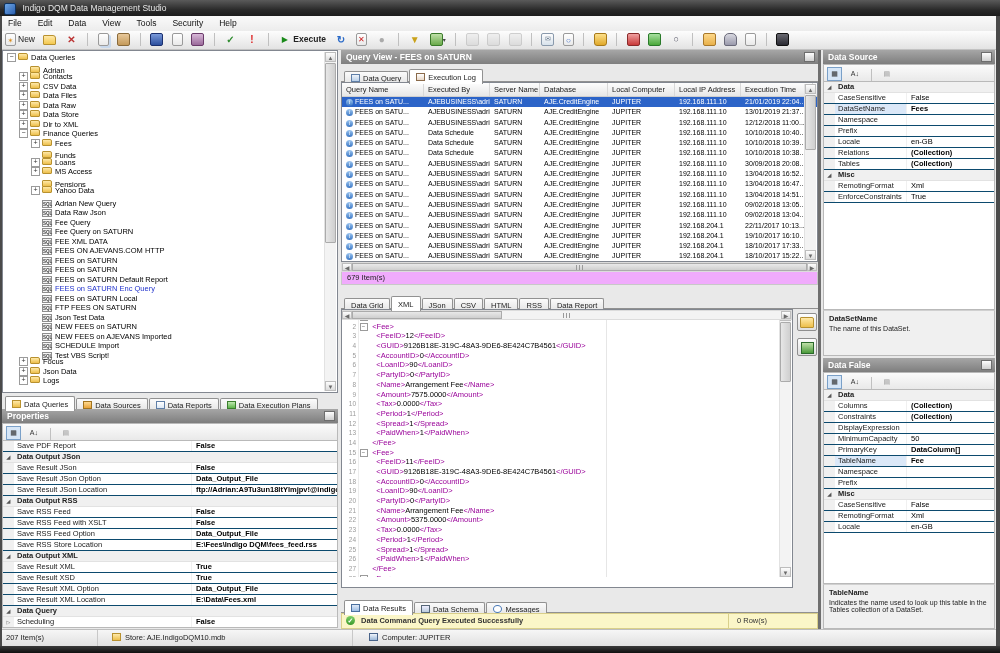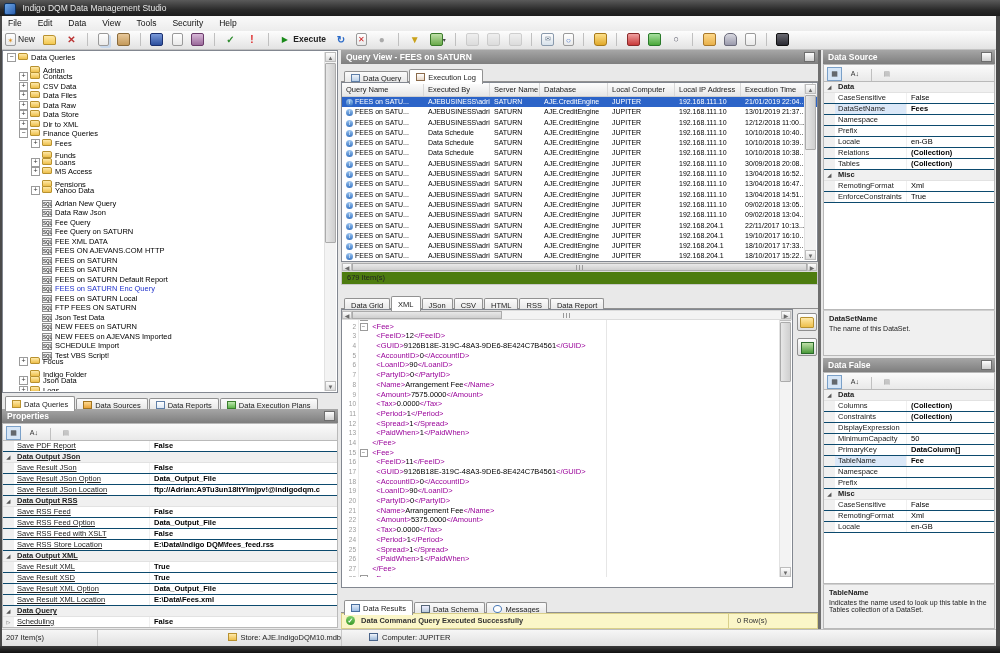--- a/index.html
+++ b/index.html
@@ -54,21 +54,21 @@
   .tabico[data-name="data-results-icon"]{background:linear-gradient(#dfeaf8,#9dbde4);border-color:#4a6f9e;}
   .tabico[data-name="data-schema-icon"]{background:linear-gradient(#eef,#bcd);border-color:#567;}
   .tabico[data-name="info-icon"]{background:#fff;border-color:#4a7ab8;border-radius:50%;color:#2a5a9a;font-size:6px;line-height:6px;text-align:center;font-style:italic;}
   
   #log-head{height:13px;white-space:nowrap;background:linear-gradient(#fdfdfd,#e7e7e7);border-bottom:1px solid #cfcfcf;}
   .lcol{display:inline-block;height:13px;line-height:13px;font-size:7.5px;color:#222;padding-left:4px;border-right:1px solid #d8d8d8;box-sizing:border-box;overflow:hidden;vertical-align:top;}
   .lrow{height:10.3px;line-height:10.3px;white-space:nowrap;}
   .lrow.sel{background:#2c64c8;color:#fff;}
   .lcell{display:inline-block;height:10.3px;font-size:7px;padding-left:4px;box-sizing:border-box;overflow:hidden;vertical-align:top;}
   .infoico{display:inline-block;width:7px;height:7px;border-radius:50%;background:linear-gradient(#9ec7f0,#3a76c4);color:#fff;font-size:5.5px;line-height:7px;text-align:center;font-style:italic;margin-right:2px;vertical-align:0px;font-family:"Liberation Serif",serif;}
-  #log-count{background:#4d7c0f;border:1px solid #c8c8c8;border-top:none;font-size:7.5px;line-height:12px;padding-left:5px;color:#222;box-sizing:border-box;}
+  #log-count{background:#f0abfc;border:1px solid #c8c8c8;border-top:none;font-size:7.5px;line-height:12px;padding-left:5px;color:#222;box-sizing:border-box;}
   
   #xml-lines{font-size:7.5px;overflow:hidden;}
   .xrow{height:9.7px;line-height:9.7px;white-space:pre;}
   .xnum{display:inline-block;width:13px;text-align:right;color:#9a9a9a;font-size:6.5px;padding-right:2px;border-right:1px solid #ececec;vertical-align:top;}
   .xfold{display:inline-block;width:9px;height:9.7px;text-align:center;font-size:6px;color:#555;vertical-align:top;}
   .xfold.has{line-height:7px;}
   .xfold.has i{display:inline-block;width:6px;height:6px;border:1px solid #9b9b9b;background:#fff;font-style:normal;line-height:5px;font-size:6px;margin-top:1px;}
   .xcode{color:#000;}
   .xtag{color:#990099;}
   #xml-guide{position:absolute;top:1px;bottom:10px;left:264px;width:1px;background:#e6e6e6;}
@@ -92,21 +92,21 @@
   .pgtb.on{background:#d6e6f7;border-color:#7aa0c8;}
   .pgtb.dis{opacity:.45;}
   .pgrid{background:#fff;border:1px solid #b9b9b9;box-sizing:border-box;overflow:hidden;font-size:7.5px;}
   .prow{height:10px;line-height:10px;white-space:nowrap;border-bottom:1px solid #0c4a6e;}
   .prow.pcat{background:#f0f0f0;font-weight:bold;border-bottom:1px solid #e2e2e2;}
   .pgut{display:inline-block;width:11px;text-align:center;font-size:5px;color:#555;vertical-align:top;background:#f0f0f0;height:10px;line-height:10px;}
   .plab{display:inline-block;padding-left:3px;color:#222;overflow:hidden;vertical-align:top;box-sizing:border-box;border-right:1px solid #f0f0f0;height:10px;}
   .plab.psel{background:#dbe8f8;}
   .pval{display:inline-block;padding-left:4px;color:#000;overflow:hidden;vertical-align:top;white-space:nowrap;}
   .pval.b{font-weight:bold;}
-  .pg-left .plab{width:136px;text-decoration:underline;}
+  .pg-left .plab{width:178px;}
   .pg-left .pval{width:168px;}
   .pg-right .plab{width:72px;}
   .pg-right .pval{width:84px;}
   .pdesc{background:#f0f0f0;border:1px solid #b9b9b9;border-top:1px solid #d0d0d0;box-sizing:border-box;padding:3px 5px;font-size:7px;color:#222;}
   .pdesc b{display:block;font-size:7.5px;margin-bottom:2px;}
   .splitv{background:#6f6f6f;}
 </style>
 </head>
 <body>
 
@@ -190,21 +190,20 @@
         <div class="tree-row" data-name="tree-item" style="padding-left: 27px;"><span class="exp hid" data-name="expander-spacer"></span><span class="sqlico" data-name="sql-query-icon">SQL</span><span class="tlabel" data-name="tree-item-label">FEES on SATURN Default Report</span></div>
         <div class="tree-row" data-name="tree-item" style="padding-left: 27px;"><span class="exp hid" data-name="expander-spacer"></span><span class="sqlico" data-name="sql-query-icon">SQL</span><span class="tlabel hl" data-name="tree-item-label">FEES on SATURN Enc Query</span></div>
         <div class="tree-row" data-name="tree-item" style="padding-left: 27px;"><span class="exp hid" data-name="expander-spacer"></span><span class="sqlico" data-name="sql-query-icon">SQL</span><span class="tlabel" data-name="tree-item-label">FEES on SATURN Local</span></div>
         <div class="tree-row" data-name="tree-item" style="padding-left: 27px;"><span class="exp hid" data-name="expander-spacer"></span><span class="sqlico" data-name="sql-query-icon">SQL</span><span class="tlabel" data-name="tree-item-label">FTP FEES ON SATURN</span></div>
         <div class="tree-row" data-name="tree-item" style="padding-left: 27px;"><span class="exp hid" data-name="expander-spacer"></span><span class="sqlico" data-name="sql-query-icon">SQL</span><span class="tlabel" data-name="tree-item-label">Json Test Data</span></div>
         <div class="tree-row" data-name="tree-item" style="padding-left: 27px;"><span class="exp hid" data-name="expander-spacer"></span><span class="sqlico" data-name="sql-query-icon">SQL</span><span class="tlabel" data-name="tree-item-label">NEW FEES on SATURN</span></div>
         <div class="tree-row" data-name="tree-item" style="padding-left: 27px;"><span class="exp hid" data-name="expander-spacer"></span><span class="sqlico" data-name="sql-query-icon">SQL</span><span class="tlabel" data-name="tree-item-label">NEW FEES on AJEVANS Imported</span></div>
         <div class="tree-row" data-name="tree-item" style="padding-left: 27px;"><span class="exp hid" data-name="expander-spacer"></span><span class="sqlico" data-name="sql-query-icon">SQL</span><span class="tlabel" data-name="tree-item-label">SCHEDULE Import</span></div>
         <div class="tree-row" data-name="tree-item" style="padding-left: 27px;"><span class="exp hid" data-name="expander-spacer"></span><span class="sqlico" data-name="sql-query-icon">SQL</span><span class="tlabel" data-name="tree-item-label">Test VBS Script!</span></div>
         <div class="tree-row" data-name="tree-item" style="padding-left: 15px;"><span class="exp" data-name="expand-icon">+</span><span class="folderico" data-name="folder-icon"></span><span class="tlabel" data-name="tree-item-label">Focus</span></div>
-        <div class="tree-row" data-name="tree-item" style="padding-left: 15px;"><span class="exp hid" data-name="expander-spacer"></span><span class="folderico" data-name="folder-icon"></span><span class="tlabel" data-name="tree-item-label">Indigo Folder</span></div>
         <div class="tree-row" data-name="tree-item" style="padding-left: 15px;"><span class="exp" data-name="expand-icon">+</span><span class="folderico" data-name="folder-icon"></span><span class="tlabel" data-name="tree-item-label">Json Data</span></div>
         <div class="tree-row" data-name="tree-item" style="padding-left: 15px;"><span class="exp" data-name="expand-icon">+</span><span class="folderico" data-name="folder-icon"></span><span class="tlabel" data-name="tree-item-label">Logs</span></div>
       </div>
     <div class="vscroll" data-name="tree-scrollbar">
       <div class="arr" data-name="scroll-up-arrow">▲</div>
       <div class="vthumb" style="top:11px;height:180px;" data-name="scroll-thumb"></div>
       <div class="arr dn" data-name="scroll-down-arrow">▼</div>
     </div>
   </div>
 
@@ -221,23 +220,23 @@
     <span class="pgtb dis" data-name="property-pages-button">▤</span>
   </div>
   <div id="props-grid" class="abs pgrid pg-left" style="left:2px;top:440px;width:336px;height:188px;" data-name="properties-grid">
       <div class="prow" data-name="property-row"><span class="pgut" data-name="grid-gutter"></span><span class="plab" data-name="property-label">Save PDF Report</span><span class="pval b" data-name="property-value">False</span></div>
       <div class="prow pcat" data-name="property-category"><span class="pgut" data-name="category-collapse-icon">◢</span><span class="plab" data-name="property-label">Data Output JSon</span></div>
       <div class="prow" data-name="property-row"><span class="pgut" data-name="grid-gutter"></span><span class="plab" data-name="property-label">Save Result JSon</span><span class="pval b" data-name="property-value">False</span></div>
       <div class="prow" data-name="property-row"><span class="pgut" data-name="grid-gutter"></span><span class="plab" data-name="property-label">Save Result JSon Option</span><span class="pval b" data-name="property-value">Data_Output_File</span></div>
       <div class="prow" data-name="property-row"><span class="pgut" data-name="grid-gutter"></span><span class="plab" data-name="property-label">Save Result JSon Location</span><span class="pval b" data-name="property-value">ftp://Adrian:A9Tu3un18ItYlmjpv!@indigodqm.c</span></div>
       <div class="prow pcat" data-name="property-category"><span class="pgut" data-name="category-collapse-icon">◢</span><span class="plab" data-name="property-label">Data Output RSS</span></div>
       <div class="prow" data-name="property-row"><span class="pgut" data-name="grid-gutter"></span><span class="plab" data-name="property-label">Save RSS Feed</span><span class="pval b" data-name="property-value">False</span></div>
+      <div class="prow" data-name="property-row"><span class="pgut" data-name="grid-gutter"></span><span class="plab" data-name="property-label">Save RSS Feed with XSLT</span><span class="pval b" data-name="property-value">False</span></div>
       <div class="prow" data-name="property-row"><span class="pgut" data-name="grid-gutter"></span><span class="plab" data-name="property-label">Save RSS Feed Option</span><span class="pval b" data-name="property-value">Data_Output_File</span></div>
-      <div class="prow" data-name="property-row"><span class="pgut" data-name="grid-gutter"></span><span class="plab" data-name="property-label">Save RSS Feed with XSLT</span><span class="pval b" data-name="property-value">False</span></div>
-      <div class="prow" data-name="property-row"><span class="pgut" data-name="grid-gutter"></span><span class="plab" data-name="property-label">Save RSS Store Location</span><span class="pval b" data-name="property-value">E:\Data\Indigo DQM\fees_feed.rss</span></div>
+      <div class="prow" data-name="property-row"><span class="pgut" data-name="grid-gutter"></span><span class="plab" data-name="property-label">Save RSS Store Location</span><span class="pval b" data-name="property-value">E:\Fees\Indigo DQM\fees_feed.rss</span></div>
       <div class="prow pcat" data-name="property-category"><span class="pgut" data-name="category-collapse-icon">◢</span><span class="plab" data-name="property-label">Data Output XML</span></div>
       <div class="prow" data-name="property-row"><span class="pgut" data-name="grid-gutter"></span><span class="plab" data-name="property-label">Save Result XML</span><span class="pval b" data-name="property-value">True</span></div>
       <div class="prow" data-name="property-row"><span class="pgut" data-name="grid-gutter"></span><span class="plab" data-name="property-label">Save Result XSD</span><span class="pval b" data-name="property-value">True</span></div>
       <div class="prow" data-name="property-row"><span class="pgut" data-name="grid-gutter"></span><span class="plab" data-name="property-label">Save Result XML Option</span><span class="pval b" data-name="property-value">Data_Output_File</span></div>
       <div class="prow" data-name="property-row"><span class="pgut" data-name="grid-gutter"></span><span class="plab" data-name="property-label">Save Result XML Location</span><span class="pval b" data-name="property-value">E:\Data\Fees.xml</span></div>
       <div class="prow pcat" data-name="property-category"><span class="pgut" data-name="category-collapse-icon">◢</span><span class="plab" data-name="property-label">Data Query</span></div>
       <div class="prow" data-name="property-row"><span class="pgut" data-name="row-expand-icon">▷</span><span class="plab" data-name="property-label">Scheduling</span><span class="pval b" data-name="property-value">False</span></div>
     </div>
 
   <div class="abs panelhead" style="left:341px;top:50px;width:477px;" data-name="query-view-header">
@@ -390,19 +389,19 @@
       <div class="prow" data-name="property-row"><span class="pgut" data-name="grid-gutter"></span><span class="plab" data-name="property-label">RemotingFormat</span><span class="pval" data-name="property-value">Xml</span></div>
       <div class="prow" data-name="property-row"><span class="pgut" data-name="grid-gutter"></span><span class="plab" data-name="property-label">Locale</span><span class="pval" data-name="property-value">en-GB</span></div>
     </div>
   <div class="abs pdesc" style="left:823px;top:584px;width:172px;height:45px;" data-name="data-table-description">
     <b data-name="description-title">TableName</b>
     <span data-name="description-text">Indicates the name used to look up this table in the Tables collection of a DataSet.</span>
   </div>
 
   <div id="statusbar" class="abs" data-name="status-bar">
     <span class="sseg" style="left:0;width:98px;" data-name="status-item-count"><span data-name="status-text">207 Item(s)</span></span>
-    <span class="sseg" style="left:95px;width:247px;text-align:right;" data-name="status-store"><span class="sico fold" data-name="store-icon"></span><span data-name="status-text">Store: AJE.IndigoDQM10.mdb</span></span>
+    <span class="sseg" style="left:106px;width:247px;" data-name="status-store"><span class="sico fold" data-name="store-icon"></span><span data-name="status-text">Store: AJE.IndigoDQM10.mdb</span></span>
     <span class="sseg" style="left:363px;right:0;border-right:none;" data-name="status-computer"><span class="sico comp" data-name="computer-icon"></span><span data-name="status-text">Computer: JUPITER</span></span>
   </div>
   <div id="leftedge" class="abs" data-name="window-border-left"></div>
   <div id="rightedge" class="abs" data-name="window-border-right"></div>
   <div id="bottomedge" class="abs" data-name="window-border-bottom"></div>
 </div>
 
 </body></html>

